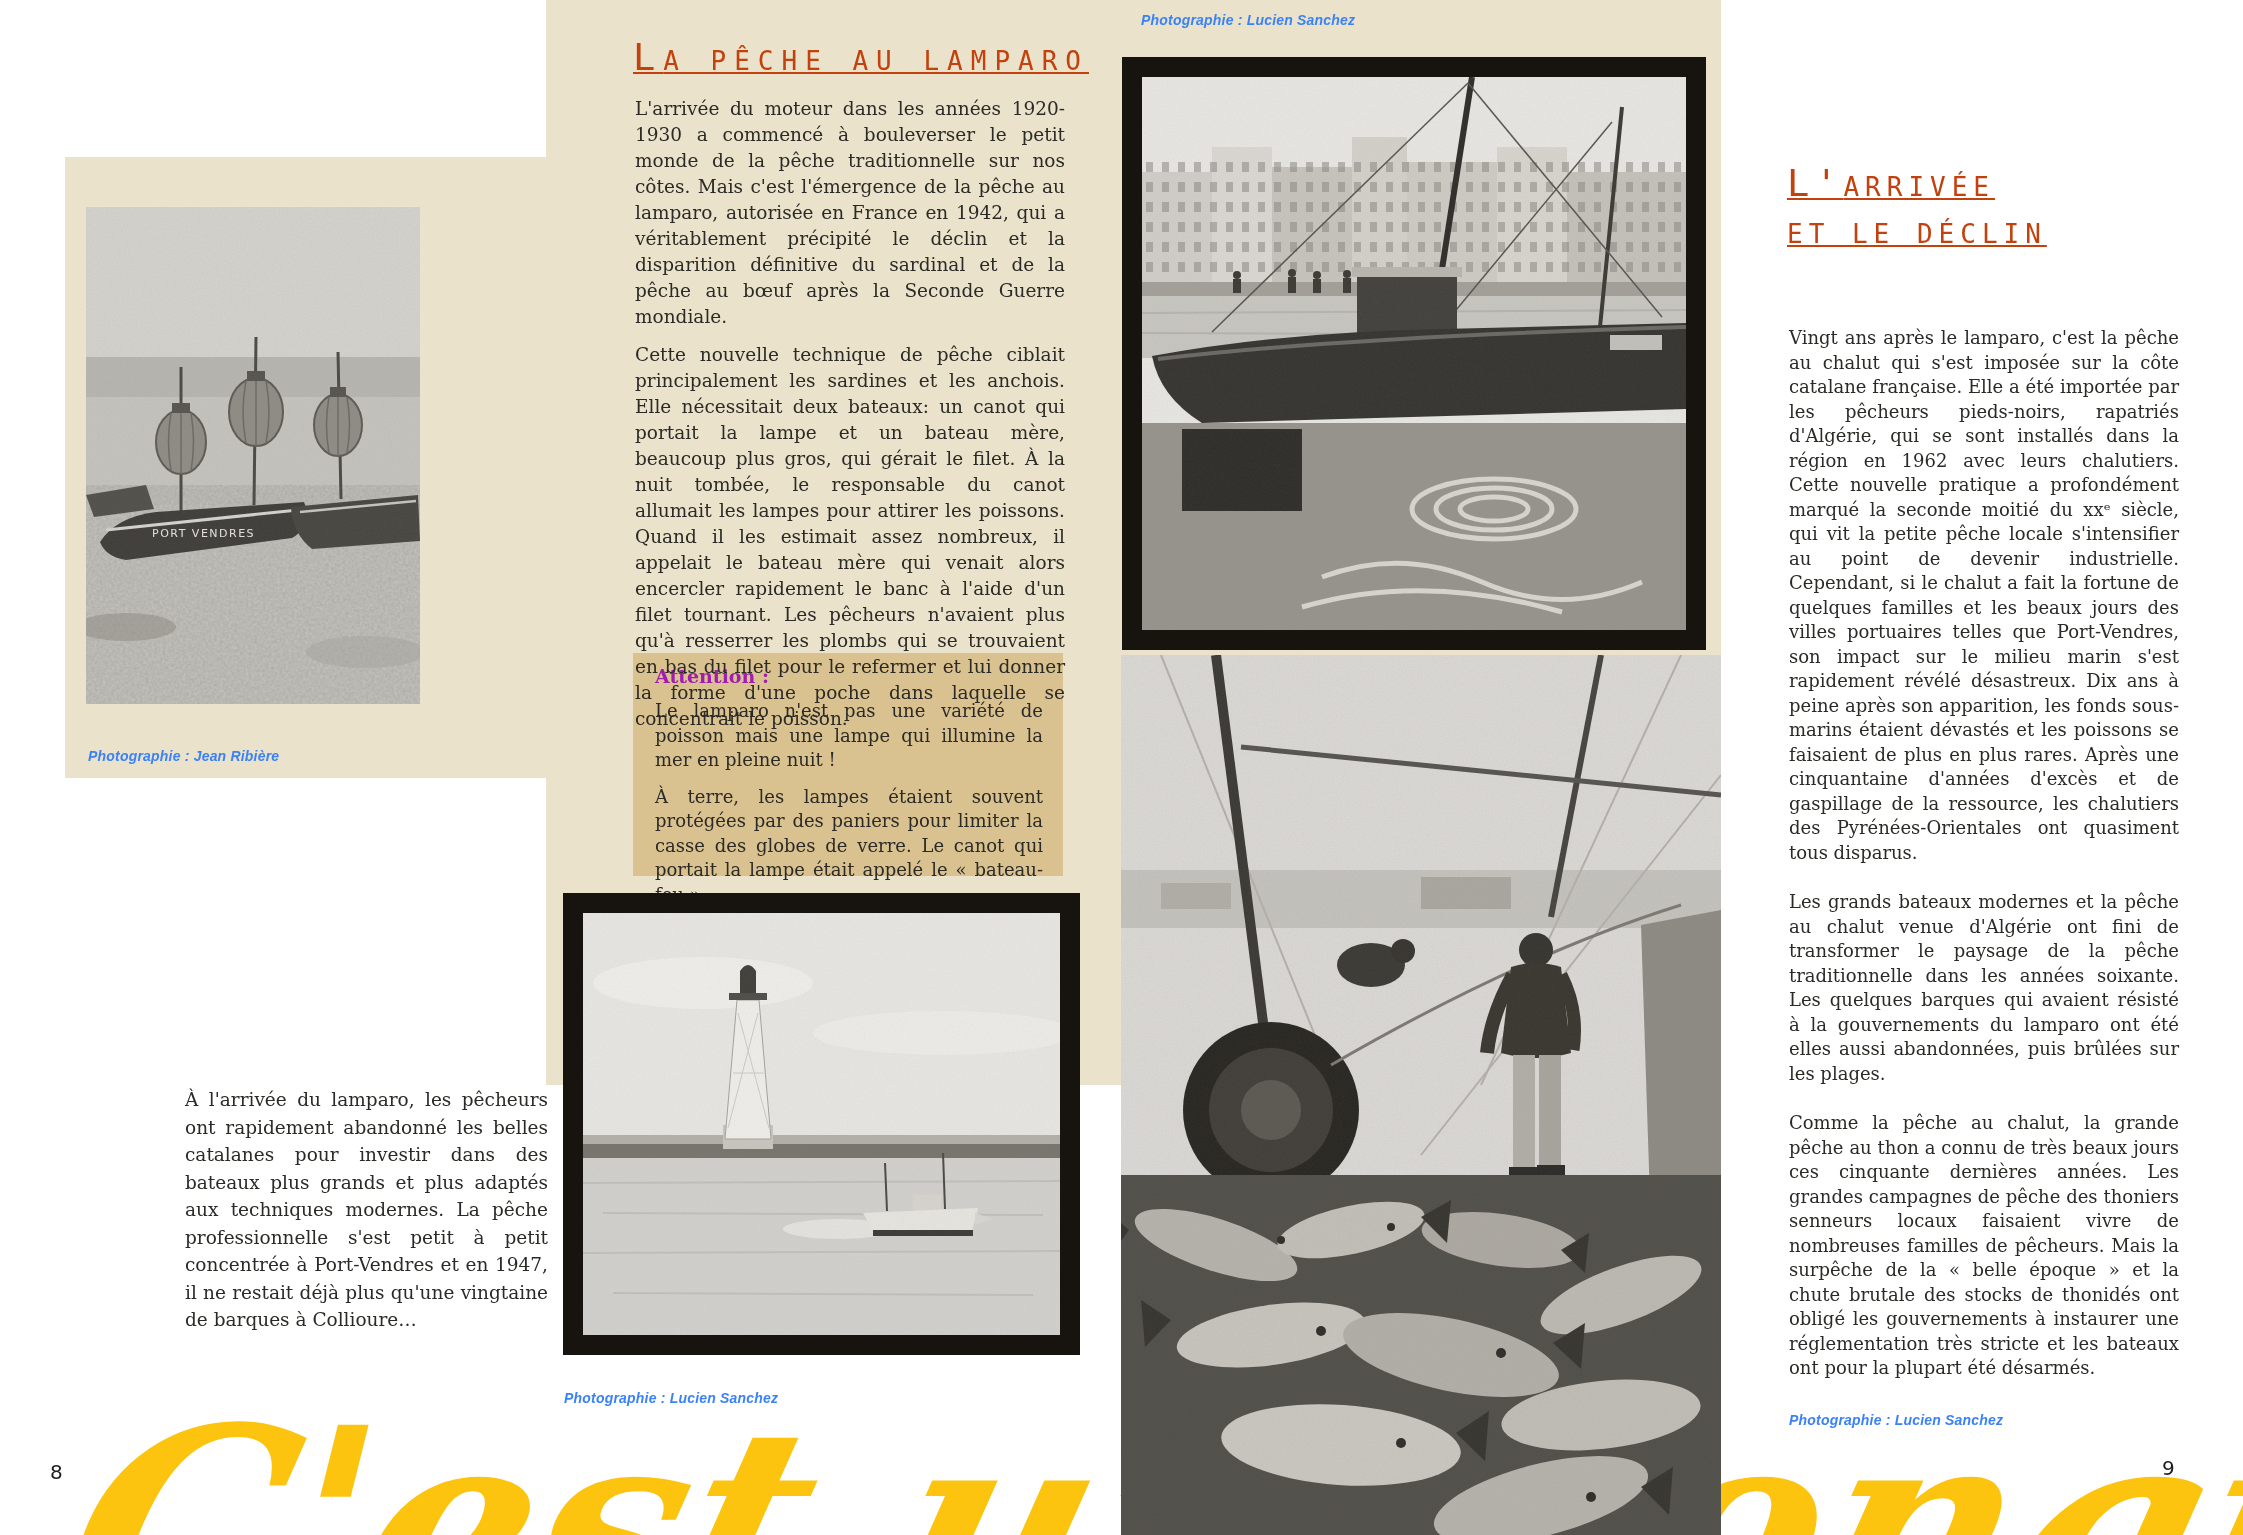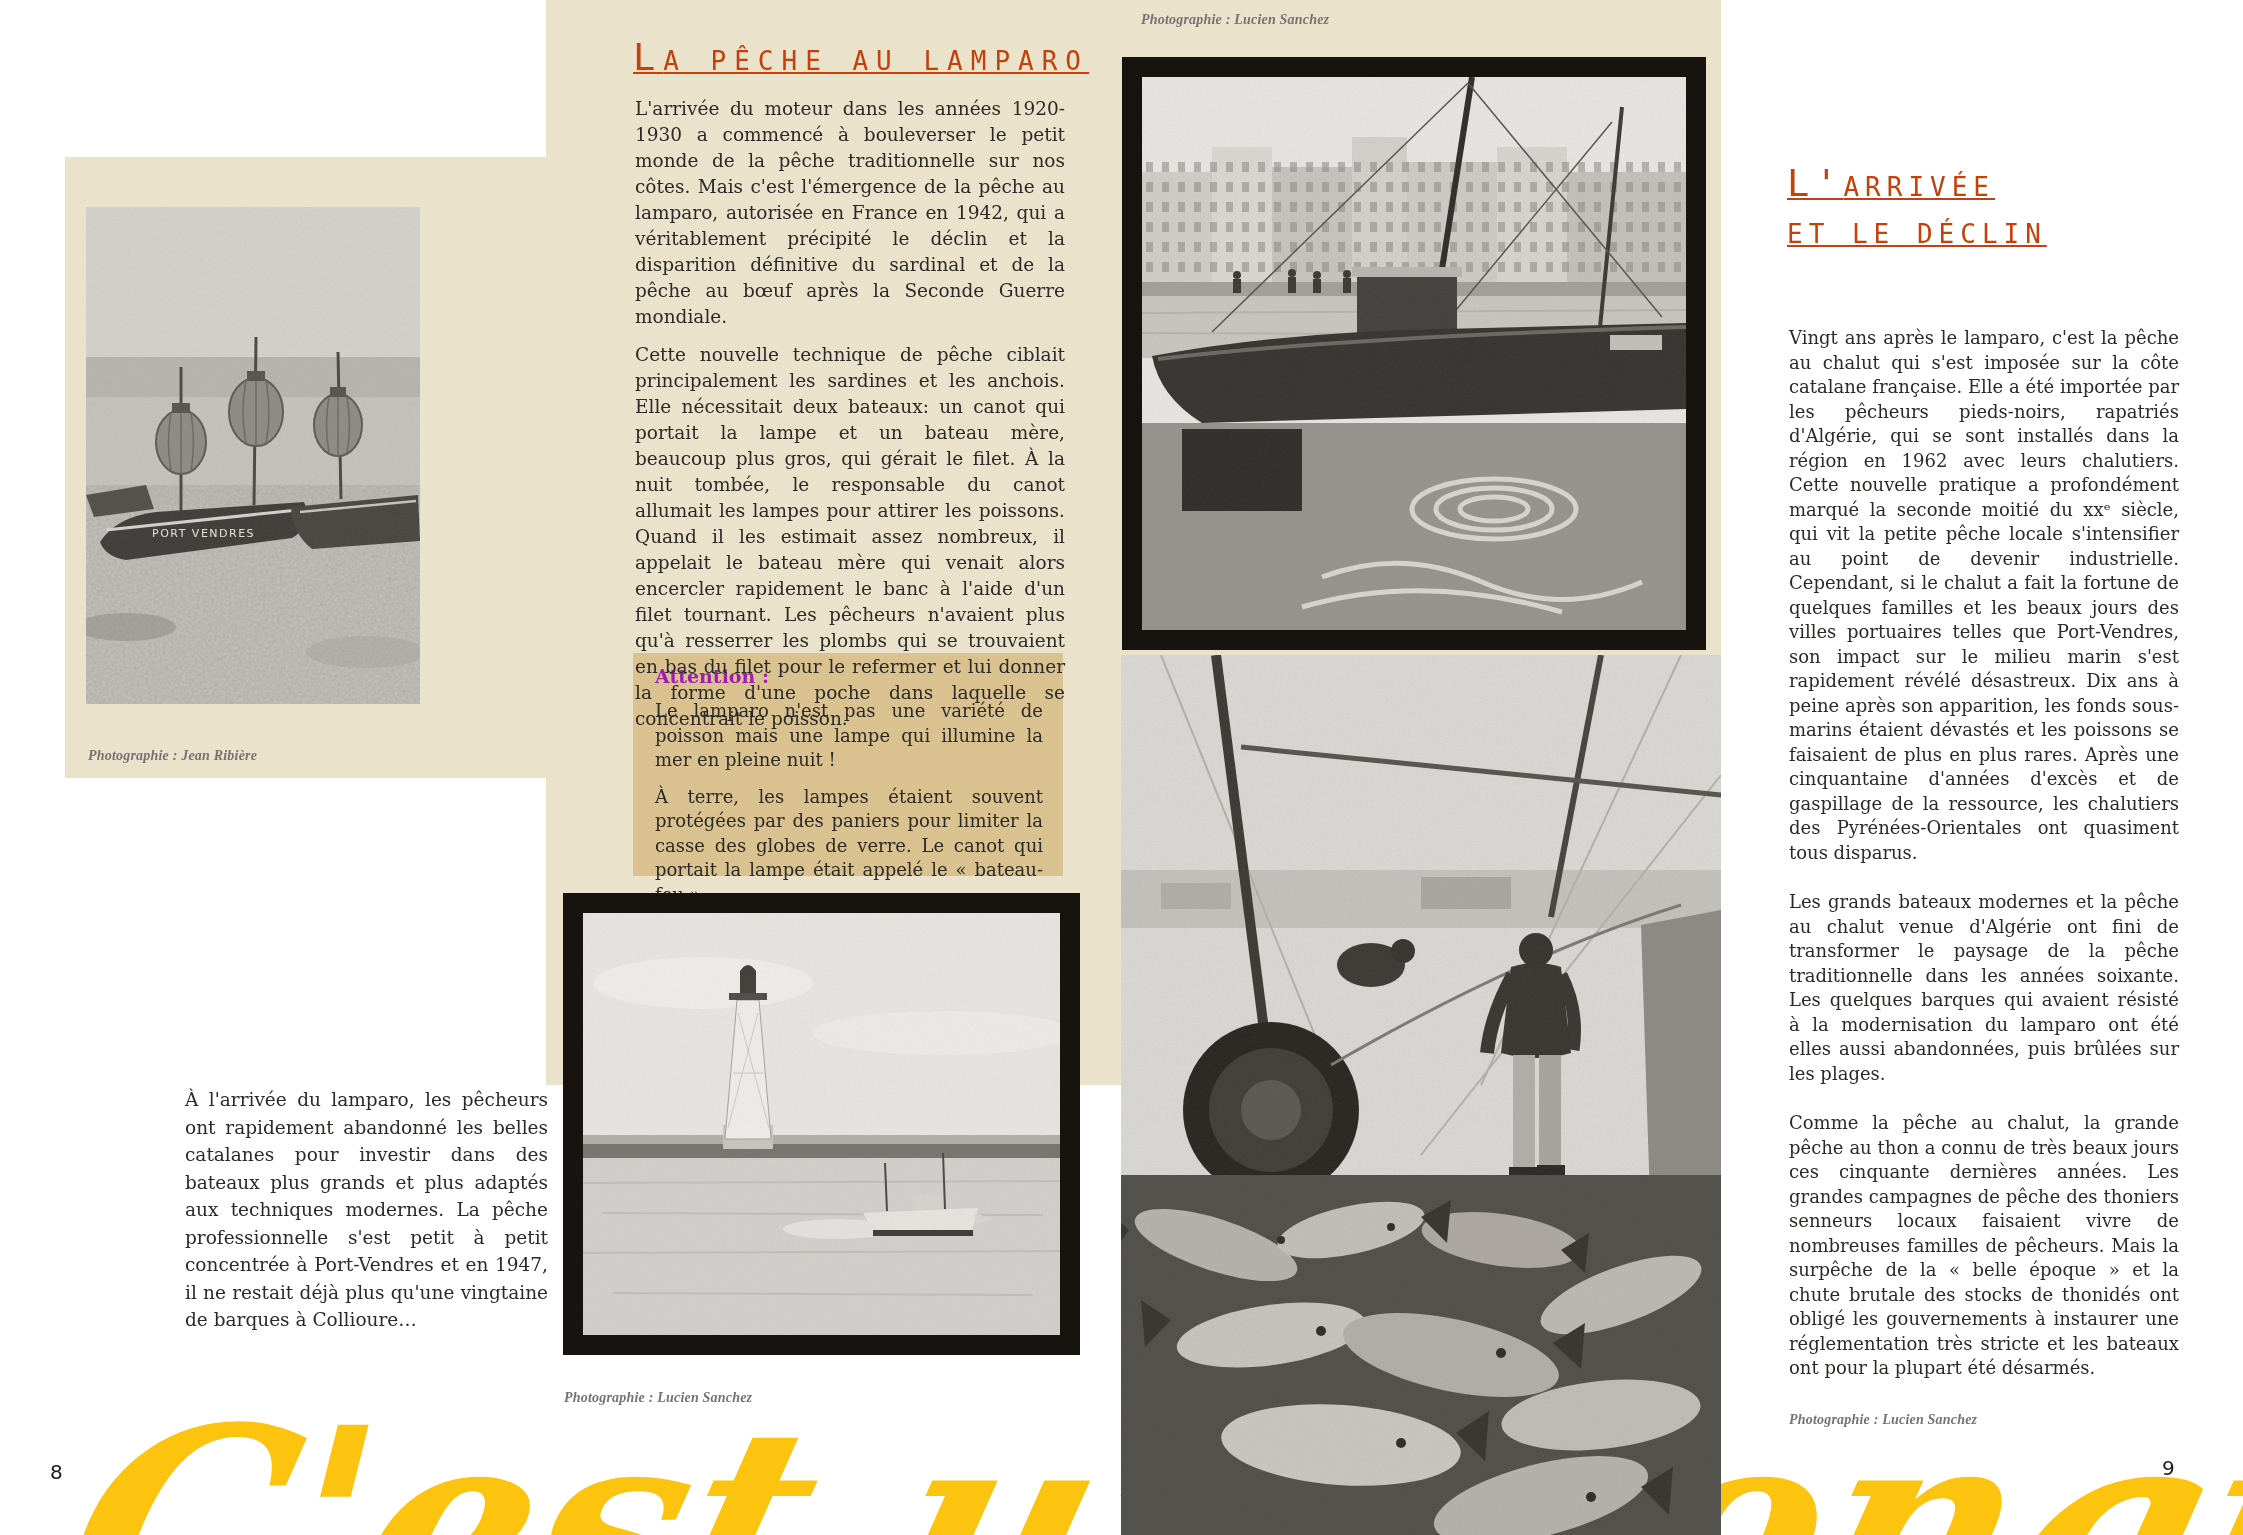--- a/index.html
+++ b/index.html
@@ -2,22 +2,22 @@
 <html><head>
 <meta charset="utf-8">
 <style>
   html,body{margin:0;padding:0;background:#ffffff;}
   #spread{position:relative;width:2243px;height:1535px;background:#ffffff;overflow:hidden;
           font-family:"DejaVu Serif",serif;}
   .abs{position:absolute;}
   .beige{background:#eae2cb;z-index:10;}
   .z-photo{z-index:30;}
   .z-text{z-index:40;}
-  .caption{font-family:Liberation Serif, serif;font-style:italic;font-weight:700;
-           font-size:14px;color:#737373;letter-spacing:.2px;white-space:nowrap;}
+  .caption{font-family:Liberation Sans, sans-serif;font-style:italic;font-weight:700;
+           font-size:14px;color:#3b82f6;letter-spacing:.2px;white-space:nowrap;}
   .red-title{font-family:"DejaVu Sans Mono","Liberation Mono",monospace;color:#c2410c;
              text-transform:uppercase;white-space:nowrap;text-decoration:underline;}
   .big-init::first-letter{font-size:142%;}
   .body-txt{font-family:"DejaVu Serif",serif;color:#2b2a26;text-align:justify;}
   .body-txt p{margin:12px 0 0 0;}
   #col-center{left:635px;top:84px;width:430px;font-size:18.5px;line-height:26px;}
   #title-lamparo{left:633px;top:36px;font-size:26px;letter-spacing:8px;}
   #attention-box{left:633px;top:653px;width:430px;height:223px;box-sizing:border-box;
                  background:#d9c28f;padding:12px 20px 0 22px;z-index:25;}
   #attention-box .att-title{font-family:"DejaVu Serif",serif;font-weight:700;font-size:19px;
@@ -301,21 +301,21 @@
     </svg>
   </div>
 
   <div class="abs z-text red-title" id="title-right">
     <div class="big-init">L'arrivée</div>
     <div>et le déclin</div>
   </div>
 
   <div class="abs z-text body-txt" id="col-right">
     <p>Vingt ans après le lamparo, c'est la pêche au chalut qui s'est imposée sur la côte catalane française. Elle a été importée par les pêcheurs pieds-noirs, rapatriés d'Algérie, qui se sont installés dans la région en 1962 avec leurs chalutiers. Cette nouvelle pratique a profondément marqué la seconde moitié du xxᵉ siècle, qui vit la petite pêche locale s'intensifier au point de devenir industrielle. Cependant, si le chalut a fait la fortune de quelques familles et les beaux jours des villes portuaires telles que Port-Vendres, son impact sur le milieu marin s'est rapidement révélé désastreux. Dix ans à peine après son apparition, les fonds sous-marins étaient dévastés et les poissons se faisaient de plus en plus rares. Après une cinquantaine d'années d'excès et de gaspillage de la ressource, les chalutiers des Pyrénées-Orientales ont quasiment tous disparus.</p>
-    <p>Les grands bateaux modernes et la pêche au chalut venue d'Algérie ont fini de transformer le paysage de la pêche traditionnelle dans les années soixante. Les quelques barques qui avaient résisté à la modernisation du lamparo ont été elles aussi abandonnées, puis brûlées sur les plages.</p>
+    <p>Les grands bateaux modernes et la pêche au chalut venue d'Algérie ont fini de transformer le paysage de la pêche traditionnelle dans les années soixante. Les quelques barques qui avaient résisté à la gouvernements du lamparo ont été elles aussi abandonnées, puis brûlées sur les plages.</p>
     <p>Comme la pêche au chalut, la grande pêche au thon a connu de très beaux jours ces cinquante dernières années. Les grandes campagnes de pêche des thoniers senneurs locaux faisaient vivre de nombreuses familles de pêcheurs. Mais la surpêche de la « belle époque » et la chute brutale des stocks de thonidés ont obligé les gouvernements à instaurer une réglementation très stricte et les bateaux ont pour la plupart été désarmés.</p>
   </div>
 
   <div class="abs z-text caption" style="left:1789px;top:1412px;">Photographie : Lucien Sanchez</div>
 
   <div class="abs z-text pagenum" style="left:2162px;top:1456px;">9</div>
 
 </div>
 
 </body></html>

